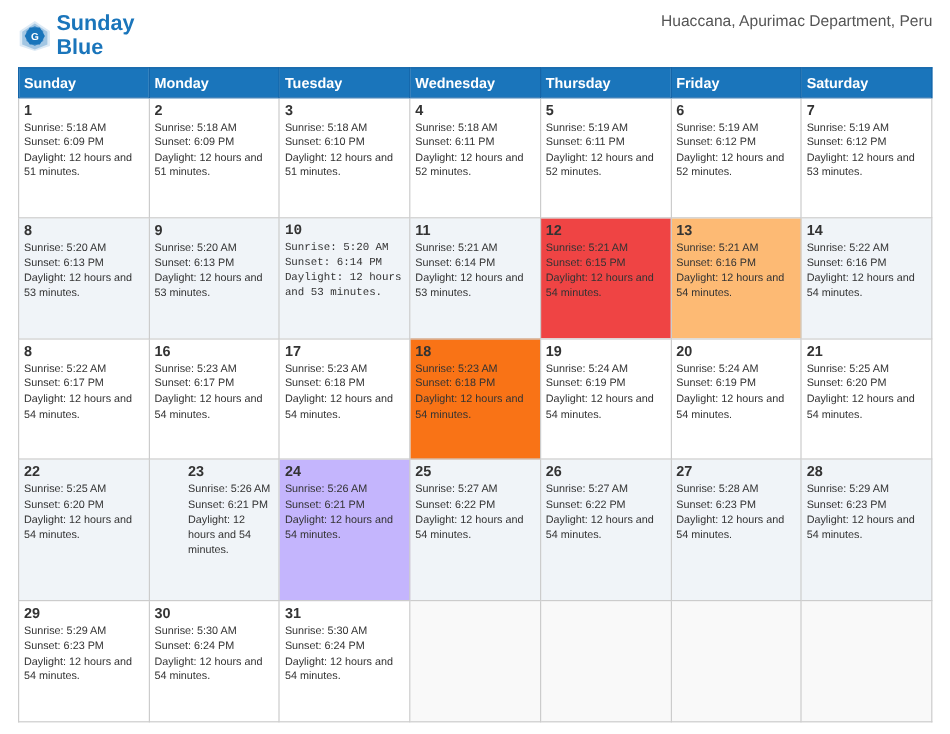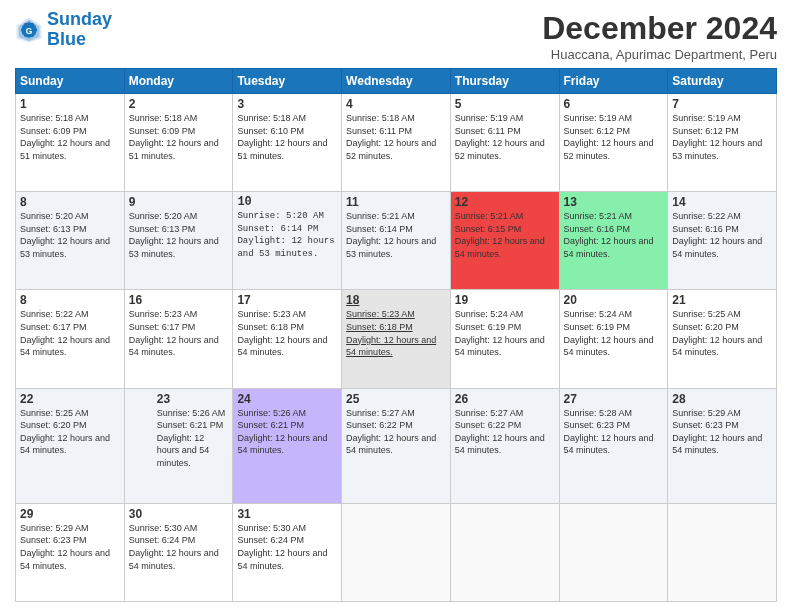--- a/index.html
+++ b/index.html
@@ -110,21 +110,20 @@
         <polygon points="14,10 26,10 32,20 26,30 14,30 8,20" fill="#1a75bb"></polygon>
         <polygon points="20,8 30,14 30,26 20,32 10,26 10,14" fill="#1a75bb" opacity="0.7"></polygon>
         <text x="20" y="25" font-size="12" text-anchor="middle" fill="white" font-weight="bold">G</text>
       </svg>
       <div class="logo-text">
         <div><span>Sunday</span></div>
         <div><span>Blue</span></div>
       </div>
     </div>
     <div class="title-section">
-      <div class="month-title">December 2024</div>
       <div class="subtitle">Huaccana, Apurimac Department, Peru</div>
     </div>
   </div>
 
   <table class="calendar">
     <thead>
       <tr>
         <th>Sunday</th>
         <th>Monday</th>
         <th>Tuesday</th>
@@ -179,21 +178,21 @@
     <span class="day-info">Sunrise: 5:20 AM<br>Sunset: 6:14 PM<br>Daylight: 12 hours and 53 minutes.</span>
   </td>
           <td style="background: rgb(240, 244, 248);">
     <span class="day-num">11</span>
     <span class="day-info">Sunrise: 5:21 AM<br>Sunset: 6:14 PM<br>Daylight: 12 hours and 53 minutes.</span>
   </td>
           <td style="background: #ef4444;">
     <span class="day-num">12</span>
     <span class="day-info">Sunrise: 5:21 AM<br>Sunset: 6:15 PM<br>Daylight: 12 hours and 54 minutes.</span>
   </td>
-          <td style="background: #86efac;">
+          <td style="background: #fdba74;">
     <span class="day-num">13</span>
     <span class="day-info">Sunrise: 5:21 AM<br>Sunset: 6:16 PM<br>Daylight: 12 hours and 54 minutes.</span>
   </td>
           <td style="background: rgb(240, 244, 248);">
     <span class="day-num">14</span>
     <span class="day-info">Sunrise: 5:22 AM<br>Sunset: 6:16 PM<br>Daylight: 12 hours and 54 minutes.</span>
   </td>
         </tr>
         <tr>
           <td style="background: rgb(255, 255, 255);">
@@ -201,21 +200,21 @@
     <span class="day-info">Sunrise: 5:22 AM<br>Sunset: 6:17 PM<br>Daylight: 12 hours and 54 minutes.</span>
   </td>
           <td style="background: rgb(255, 255, 255);">
     <span class="day-num">16</span>
     <span class="day-info">Sunrise: 5:23 AM<br>Sunset: 6:17 PM<br>Daylight: 12 hours and 54 minutes.</span>
   </td>
           <td style="background: rgb(255, 255, 255);">
     <span class="day-num">17</span>
     <span class="day-info">Sunrise: 5:23 AM<br>Sunset: 6:18 PM<br>Daylight: 12 hours and 54 minutes.</span>
   </td>
-          <td style="background: #e5e5e5; text-decoration: underline;">
+          <td style="background: #f97316;">
     <span class="day-num">18</span>
     <span class="day-info">Sunrise: 5:23 AM<br>Sunset: 6:18 PM<br>Daylight: 12 hours and 54 minutes.</span>
   </td>
           <td style="background: rgb(255, 255, 255);">
     <span class="day-num">19</span>
     <span class="day-info">Sunrise: 5:24 AM<br>Sunset: 6:19 PM<br>Daylight: 12 hours and 54 minutes.</span>
   </td>
           <td style="background: rgb(255, 255, 255);">
     <span class="day-num">20</span>
     <span class="day-info">Sunrise: 5:24 AM<br>Sunset: 6:19 PM<br>Daylight: 12 hours and 54 minutes.</span>

